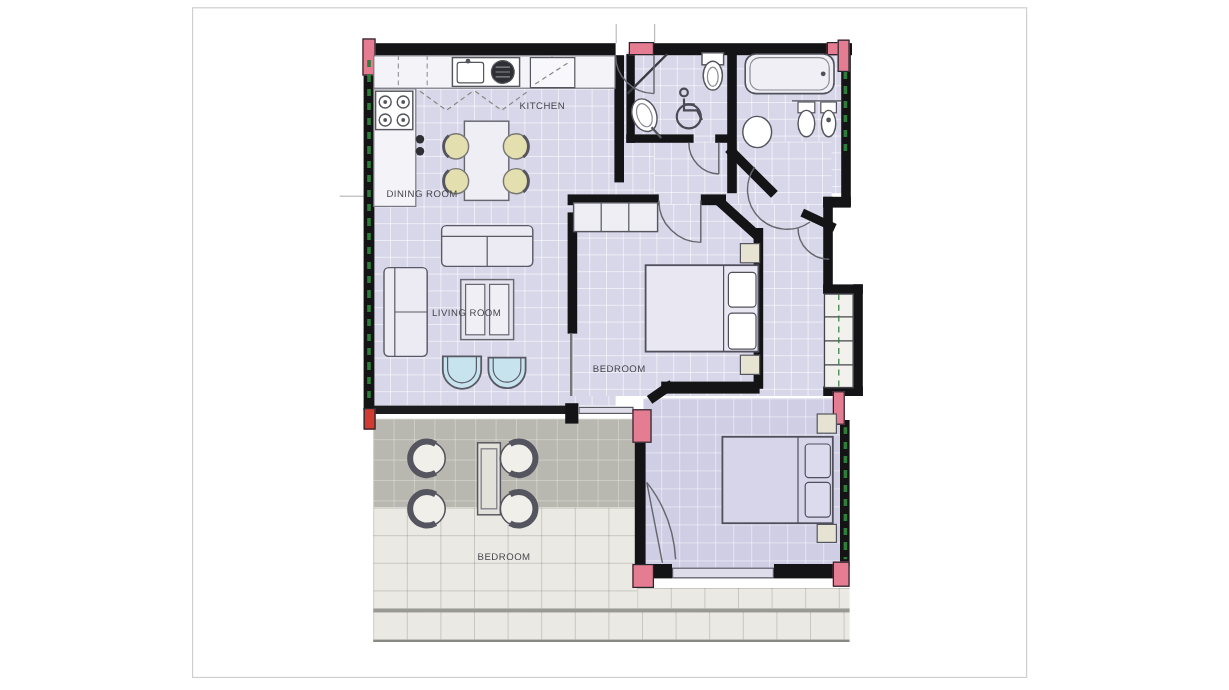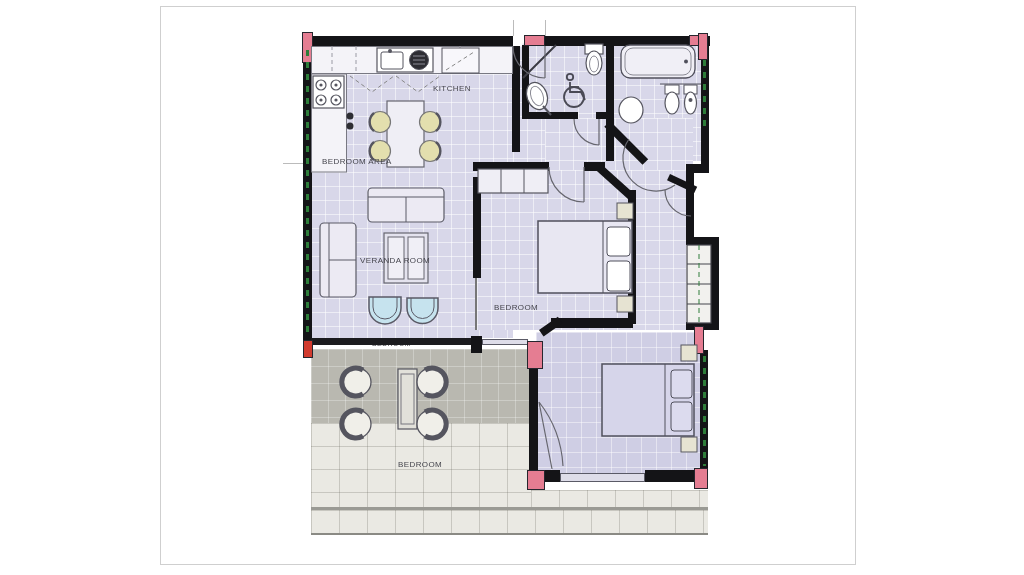--- a/index.html
+++ b/index.html
@@ -280,19 +280,19 @@
       <path d="M545,46 L545,78 M513,46 A32,32 0 0 0 545,78"></path>
       <path d="M599,119 L599,145 M574,119 A26,26 0 0 0 599,145"></path>
       <path d="M584,167 L584,202 M549,167 A35,35 0 0 0 584,202"></path>
       <path d="M629,139 A33,33 0 0 0 675,185"></path>
       <path d="M665,190 A26,26 0 0 0 691,216"></path>
       <path d="M539,402 L552,469 M539,402 Q561,430 563,466"></path>
     </g>
   </svg>
 
   <div class="label" style="left:433px;top:84px;">KITCHEN</div>
-  <div class="label" style="left:322px;top:157px;">BEDROOM AREA</div>
-  <div class="label" style="left:360px;top:256px;">VERANDA ROOM</div>
+  <div class="label" style="left:322px;top:157px;">DINING ROOM</div>
+  <div class="label" style="left:360px;top:256px;">LIVING ROOM</div>
   <div class="label" style="left:494px;top:303px;">BEDROOM</div>
   <div class="label small" style="left:372px;top:340px;color:#3a3a40;">BEDROOM</div>
   <div class="label" style="left:398px;top:460px;">BEDROOM</div>
 
 </div>
 
 </body></html>

